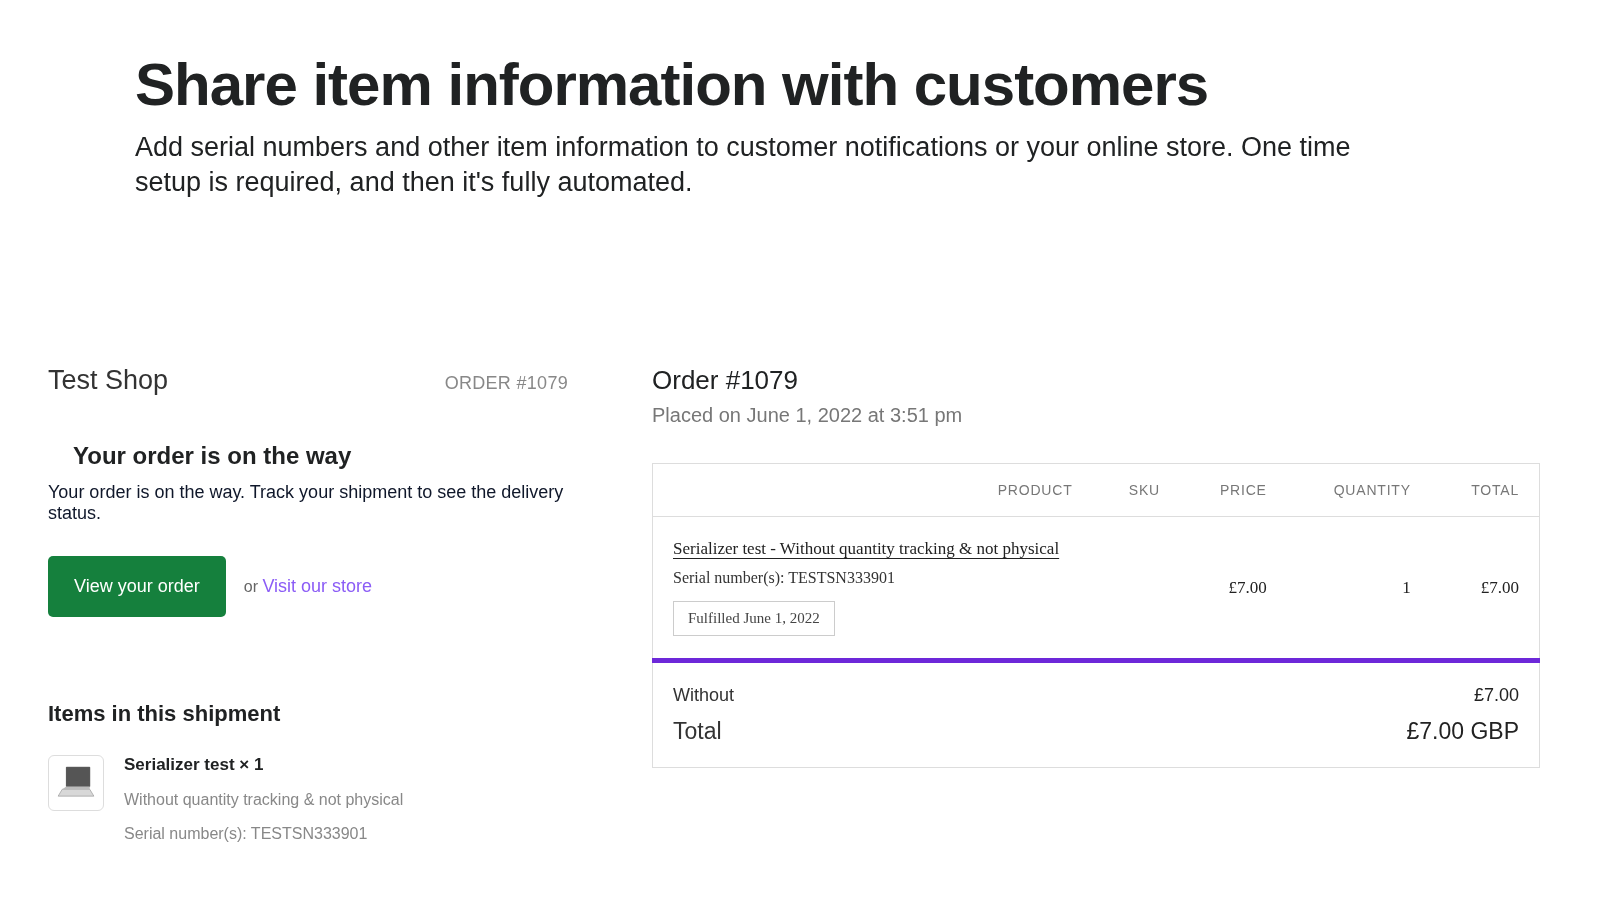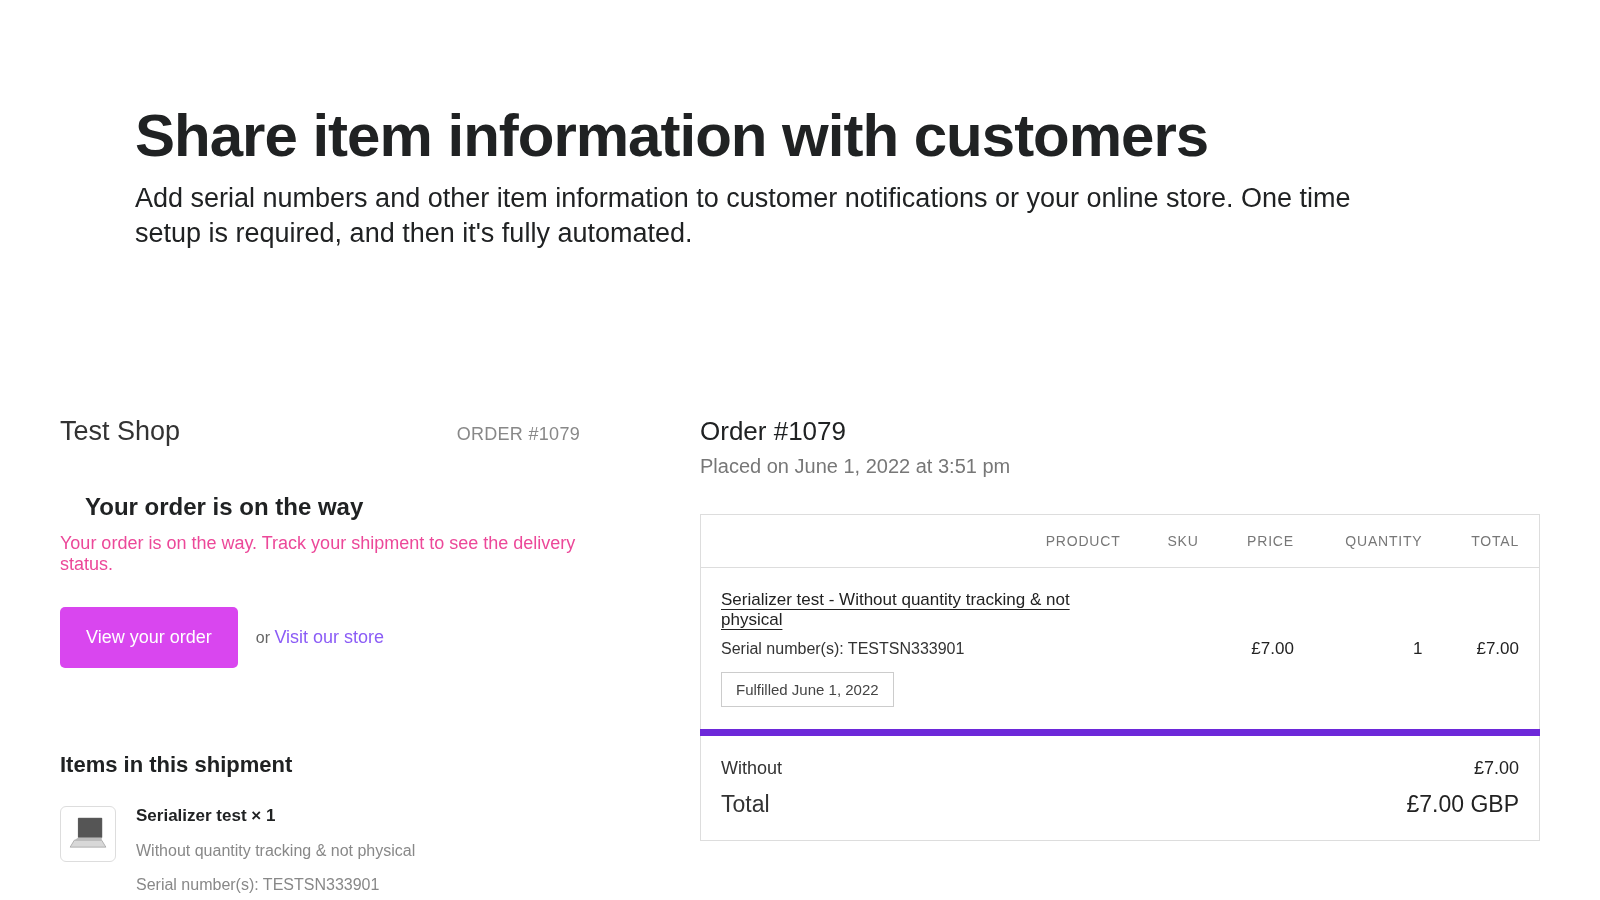--- a/index.html
+++ b/index.html
@@ -5,40 +5,40 @@
   * { margin: 0; padding: 0; box-sizing: border-box; }
   body {
     font-family: -apple-system, BlinkMacSystemFont, "Segoe UI", Helvetica, Arial, sans-serif;
     background: #fff;
     color: #202223;
     width: 1600px;
     height: 900px;
     overflow: hidden;
   }
   .header {
-    padding: 104px 135px 0 135px;
+    padding: 53px 135px 0 135px;
   }
   .title {
     font-size: 60px;
     font-weight: 800;
     letter-spacing: -1px;
     line-height: 1.05;
   }
   .subtitle {
     font-size: 27px;
     font-weight: 400;
     color: #202223;
     margin-top: 14px;
     line-height: 1.3;
     max-width: 1230px;
   }
   .cols {
     display: flex;
-    padding: 165px 60px 0 60px;
-    gap: 120px;
+    padding: 165px 60px 0 48px;
+    gap: 84px;
   }
   .left {
     width: 520px;
     flex-shrink: 0;
   }
   .right {
     flex: 1;
   }
   .shop-row {
     display: flex;
@@ -56,31 +56,31 @@
     letter-spacing: 0.3px;
   }
   .status-heading {
     font-size: 24px;
     font-weight: 600;
     margin-top: 46px;
     margin-left: 25px;
   }
   .status-body {
     font-size: 18px;
-    color: #ec4899;
+    color: #0f172a;
     margin-top: 12px;
   }
   .cta-row {
     display: flex;
     align-items: center;
     margin-top: 32px;
     gap: 18px;
   }
   .cta-btn {
-    background: #d946ef;
+    background: #15803d;
     color: #fff;
     border: none;
     padding: 20px 26px;
     font-size: 18px;
     border-radius: 5px;
     cursor: pointer;
   }
   .cta-alt {
     font-size: 16px;
     color: #666;
@@ -144,24 +144,25 @@
     font-weight: 400;
     letter-spacing: 0.8px;
     text-align: right;
     padding: 18px 20px;
     border-bottom: 1px solid #ddd;
   }
   .order-table th.product-col { width: 440px; }
   .order-table th.right-col, .order-table td.right-col { text-align: right; }
   .order-table tbody td {
     padding: 22px 20px;
-    border-bottom: 7px solid #6d28d9;
+    border-bottom: 5px solid #6d28d9;
     vertical-align: middle;
     font-size: 17px;
     color: #222;
+    font-family: Liberation Serif, serif;
   }
   .prod-name {
     font-size: 17px;
     text-decoration: underline;
     text-underline-offset: 4px;
   }
   .prod-serial {
     font-size: 16px;
     color: #333;
     margin-top: 10px;

